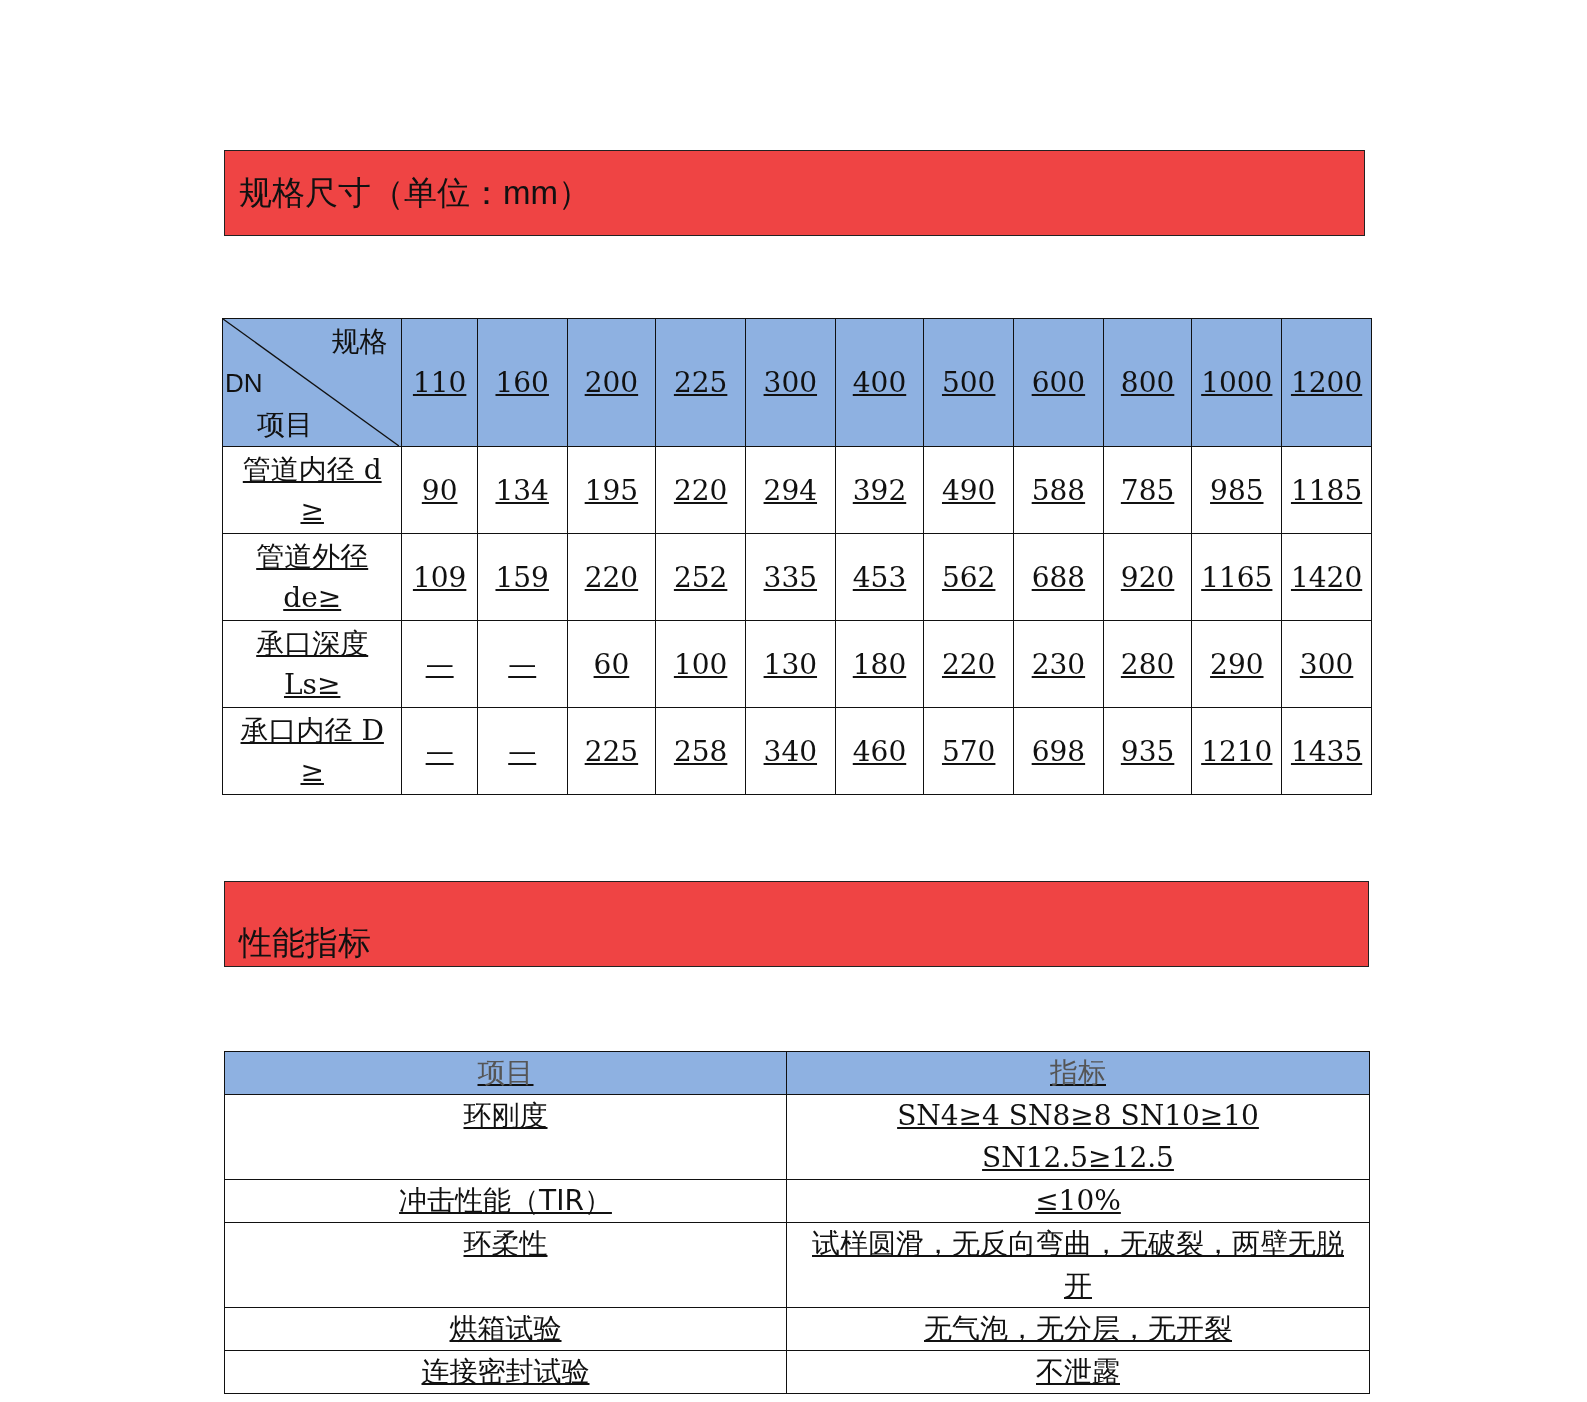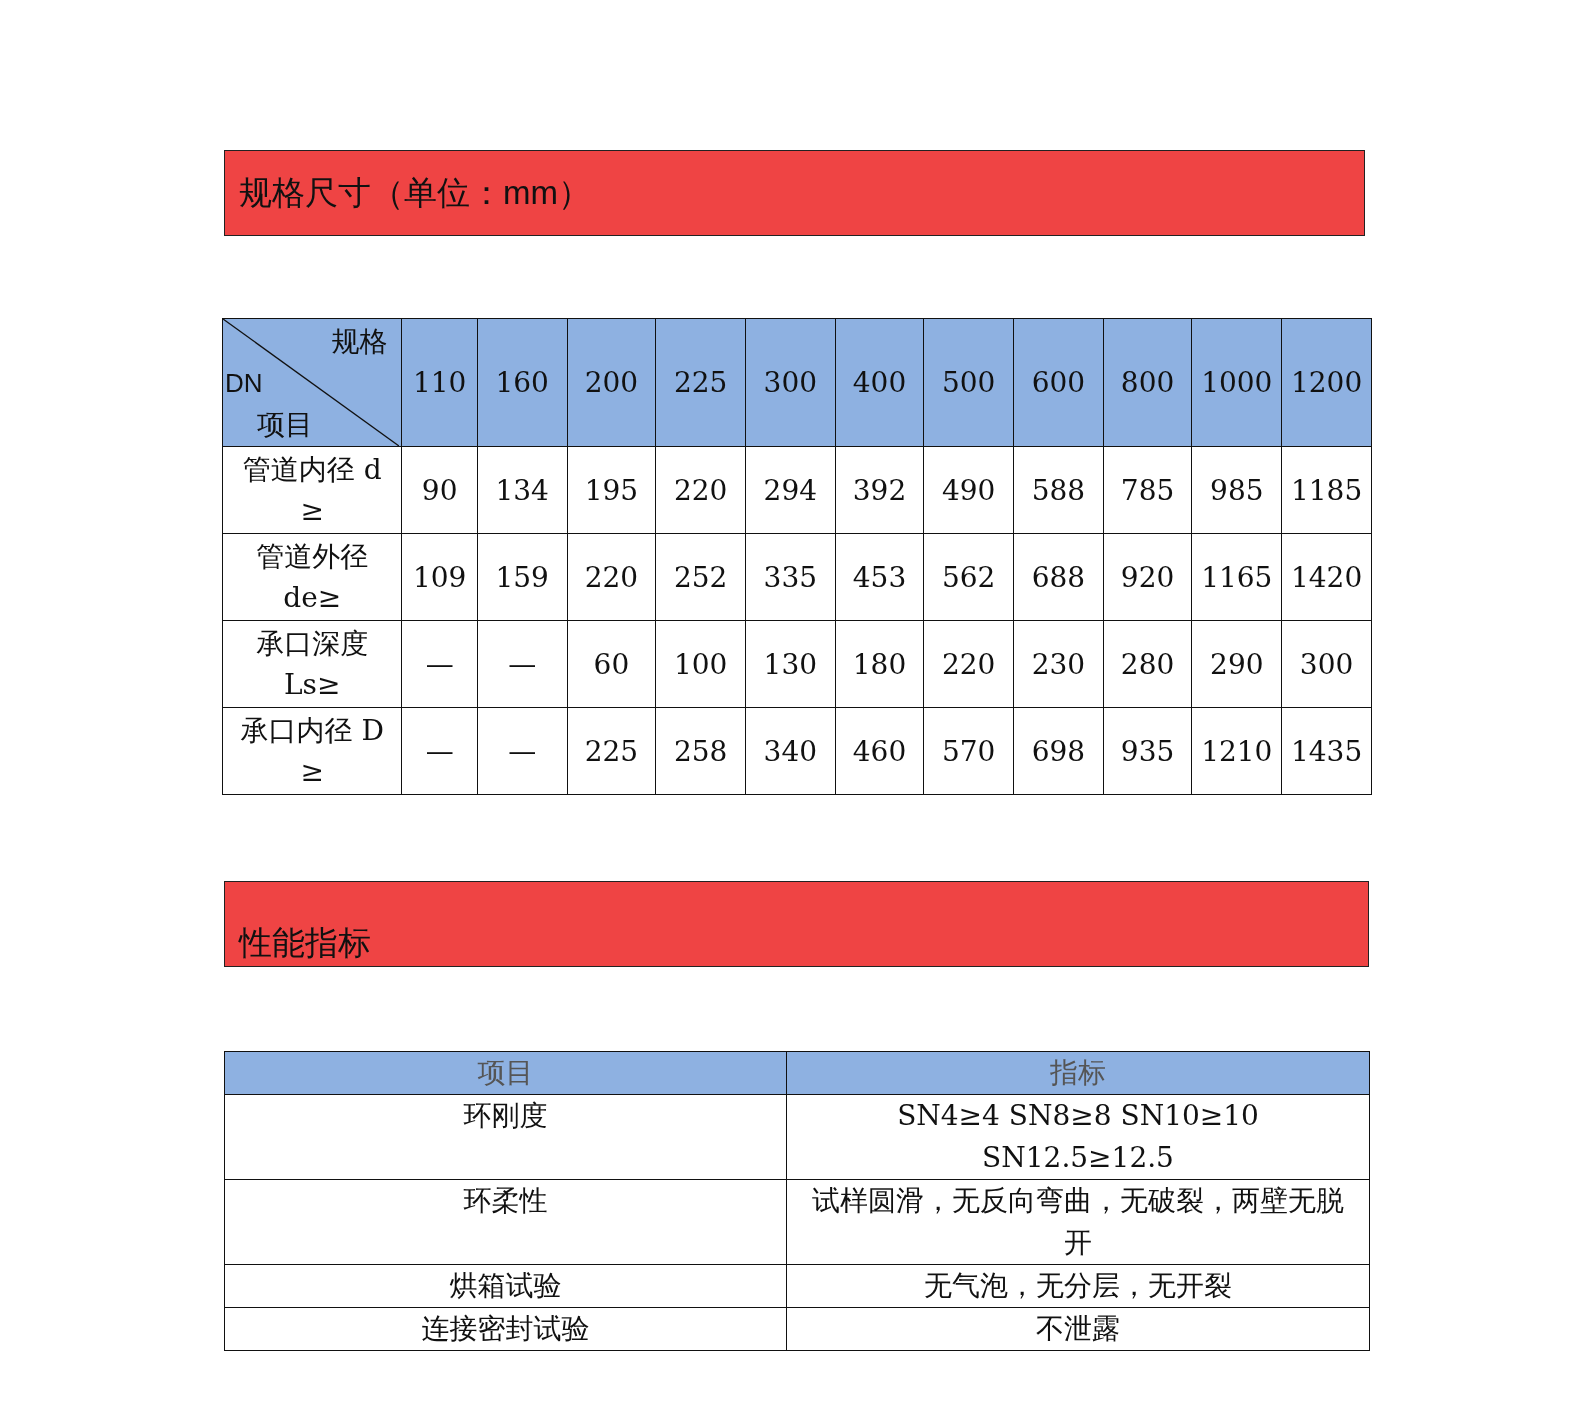--- a/index.html
+++ b/index.html
@@ -4,21 +4,21 @@
 <style>
   html, body { margin:0; padding:0; background:#ffffff; }
   body { width:1587px; height:1402px; position:relative; overflow:hidden;
          font-family: "DejaVu Serif", "Liberation Serif", serif; color:#111; }
   .banner { position:absolute; background:#ef4444; border:1px solid #222; box-sizing:border-box;
             display:flex; align-items:center; padding-left:14px; font-size:33px; color:#111;
             font-family: Liberation Sans, sans-serif; }
   #banner1 { left:224px; top:150px; width:1141px; height:86px; }
   #banner2 { left:224px; top:881px; width:1145px; height:86px;align-items:flex-end; }
 
-  table { border-collapse:collapse; position:absolute; table-layout:fixed; }
+  table { border-collapse:collapse; position:absolute; table-layout:fixed;text-decoration:underline; }
   #spec { left:222px; top:318px; width:1150px; }
   #spec td, #spec th { border:1px solid #111; text-align:center; vertical-align:middle;
                        font-size:28px; font-weight:normal; padding:0; line-height:41px; }
   #spec thead th { background:#8eb1e1; height:127px; }
   #spec tbody td { height:86px; }
   #spec .rowlabel { line-height:41px; padding:0 4px; }
   .diag { position:relative; height:127px; }
   .diag svg { position:absolute; left:0; top:0; }
   .diag .top { position:absolute; right:14px; top:2px; }
   .diag .mid { position:absolute; left:2px; top:44px; font-family:"Liberation Sans Narrow","Liberation Sans", sans-serif; font-size:26px; }
@@ -162,20 +162,24 @@
     <tr>
       <th>项目</th>
       <th>指标</th>
     </tr>
   </thead>
   <tbody id="perf-body">
       <tr style="height: 84px; border-radius: 9px;">
         <td>环刚度</td>
         <td class="serif">SN4≥4 SN8≥8 SN10≥10 SN12.5≥12.5</td>
       </tr>
+      <tr style="height: 42px;">
+        <td>冲击性能（TIR）</td>
+        <td class="serif">≤10%</td>
+      </tr>
       <tr style="height: 84px;">
         <td>环柔性</td>
         <td class="">试样圆滑，无反向弯曲，无破裂，两壁无脱开</td>
       </tr>
       <tr style="height: 42px;">
         <td>烘箱试验</td>
         <td class="">无气泡，无分层，无开裂</td>
       </tr>
       <tr style="height: 42px;">
         <td>连接密封试验</td>

